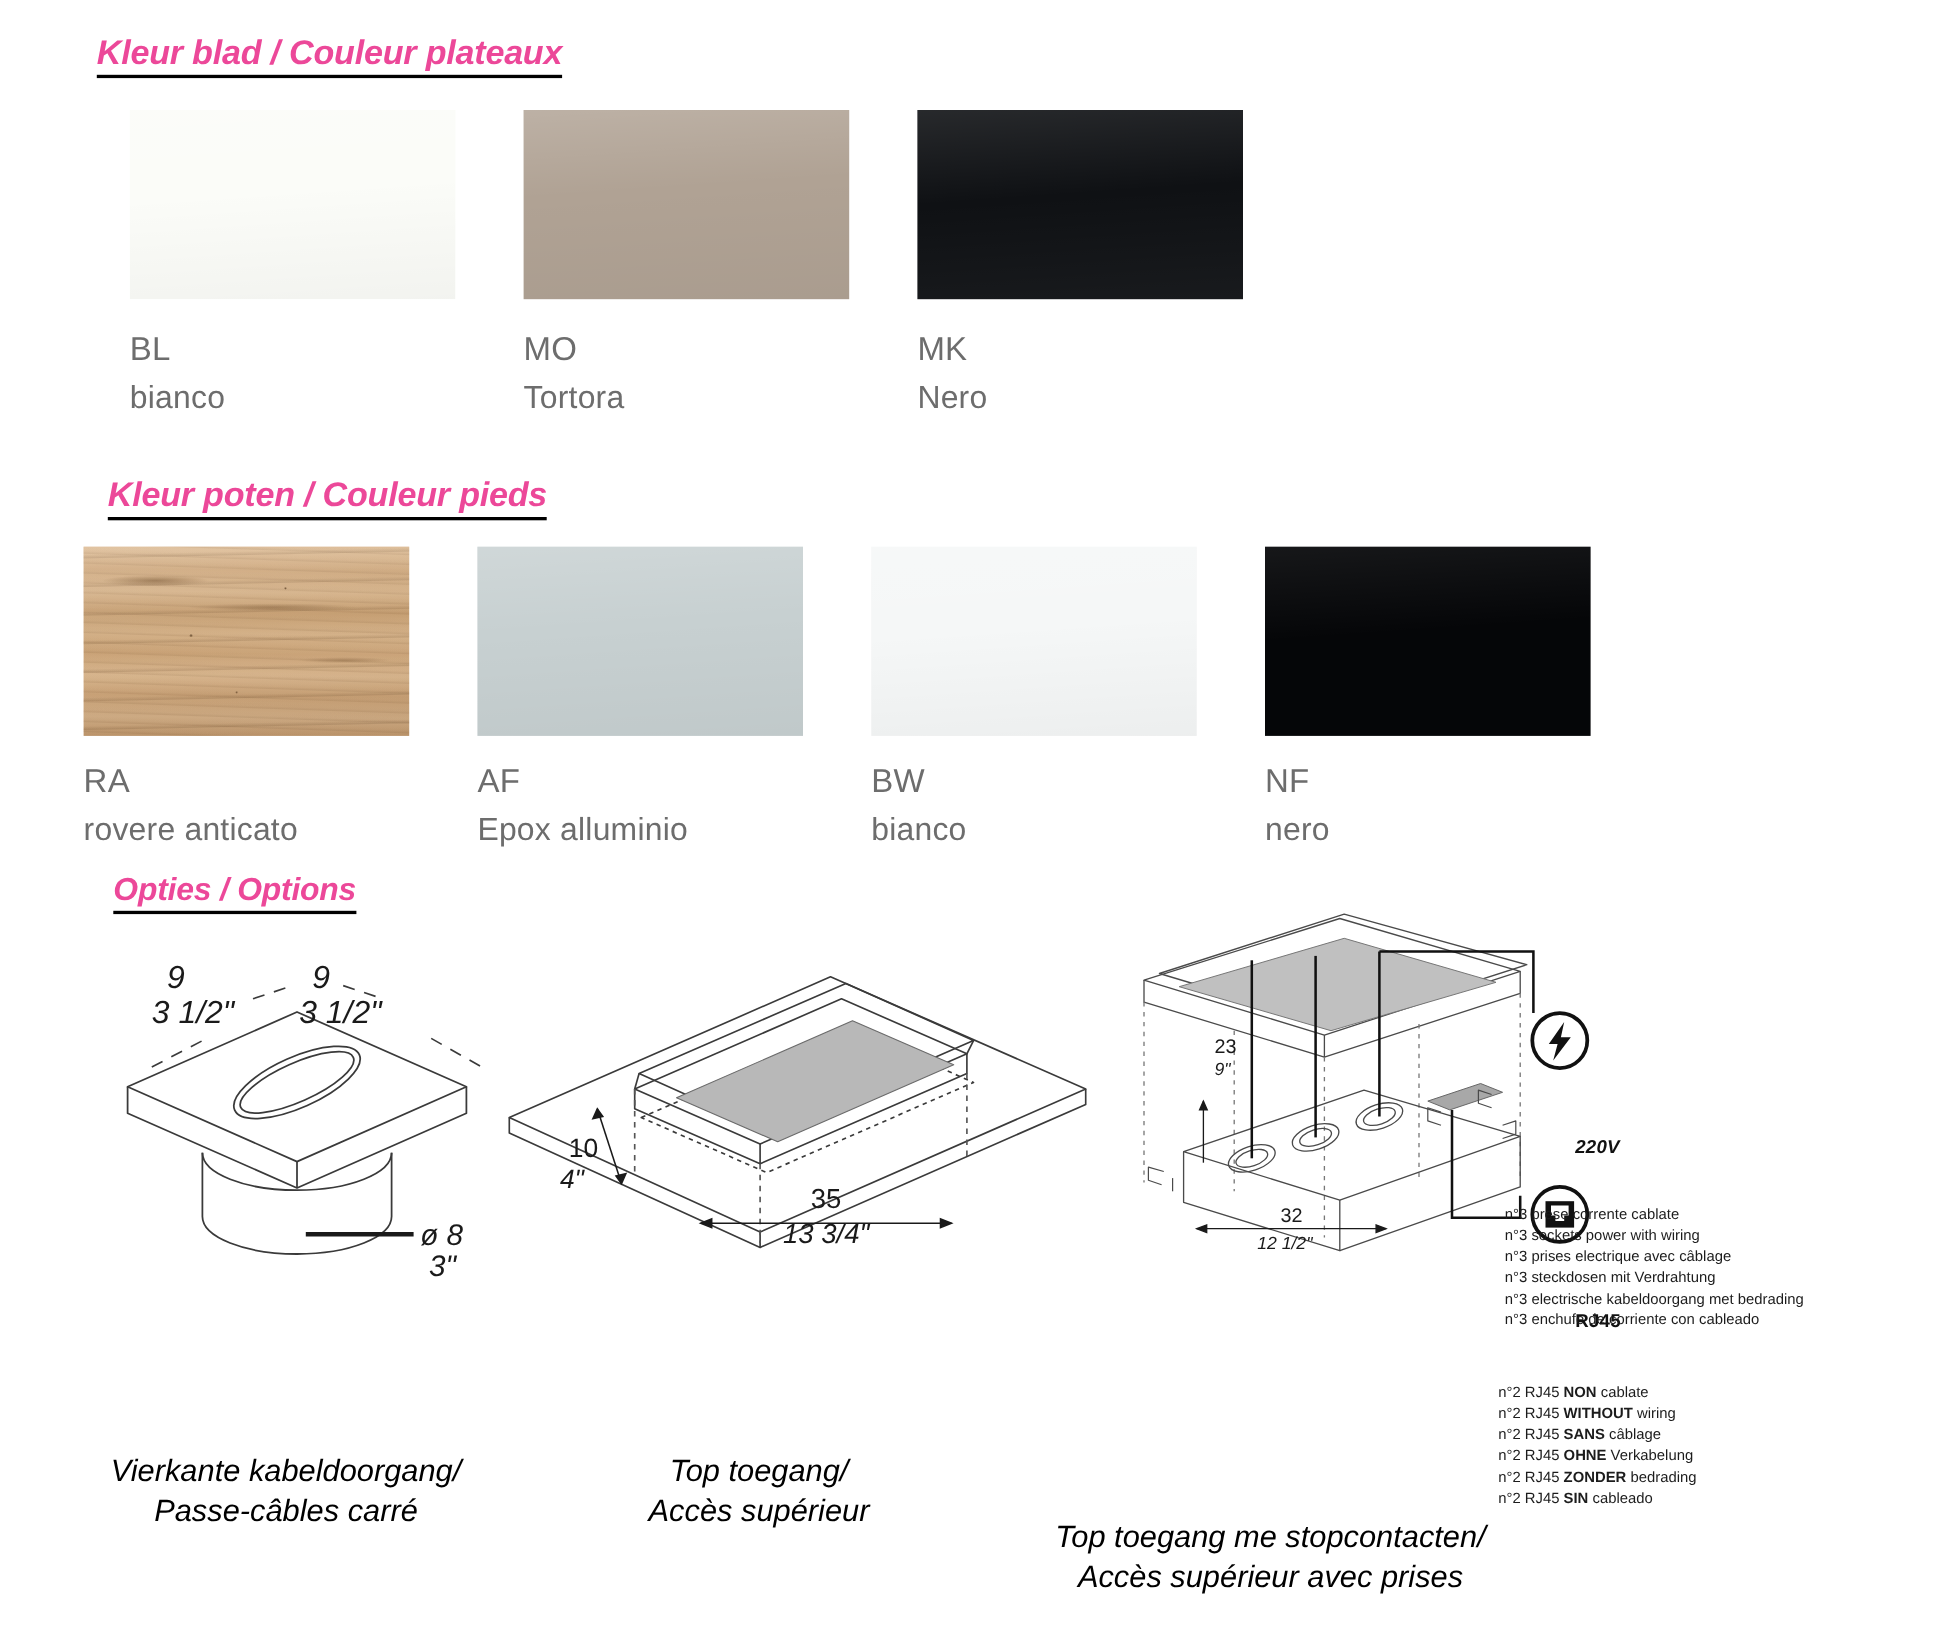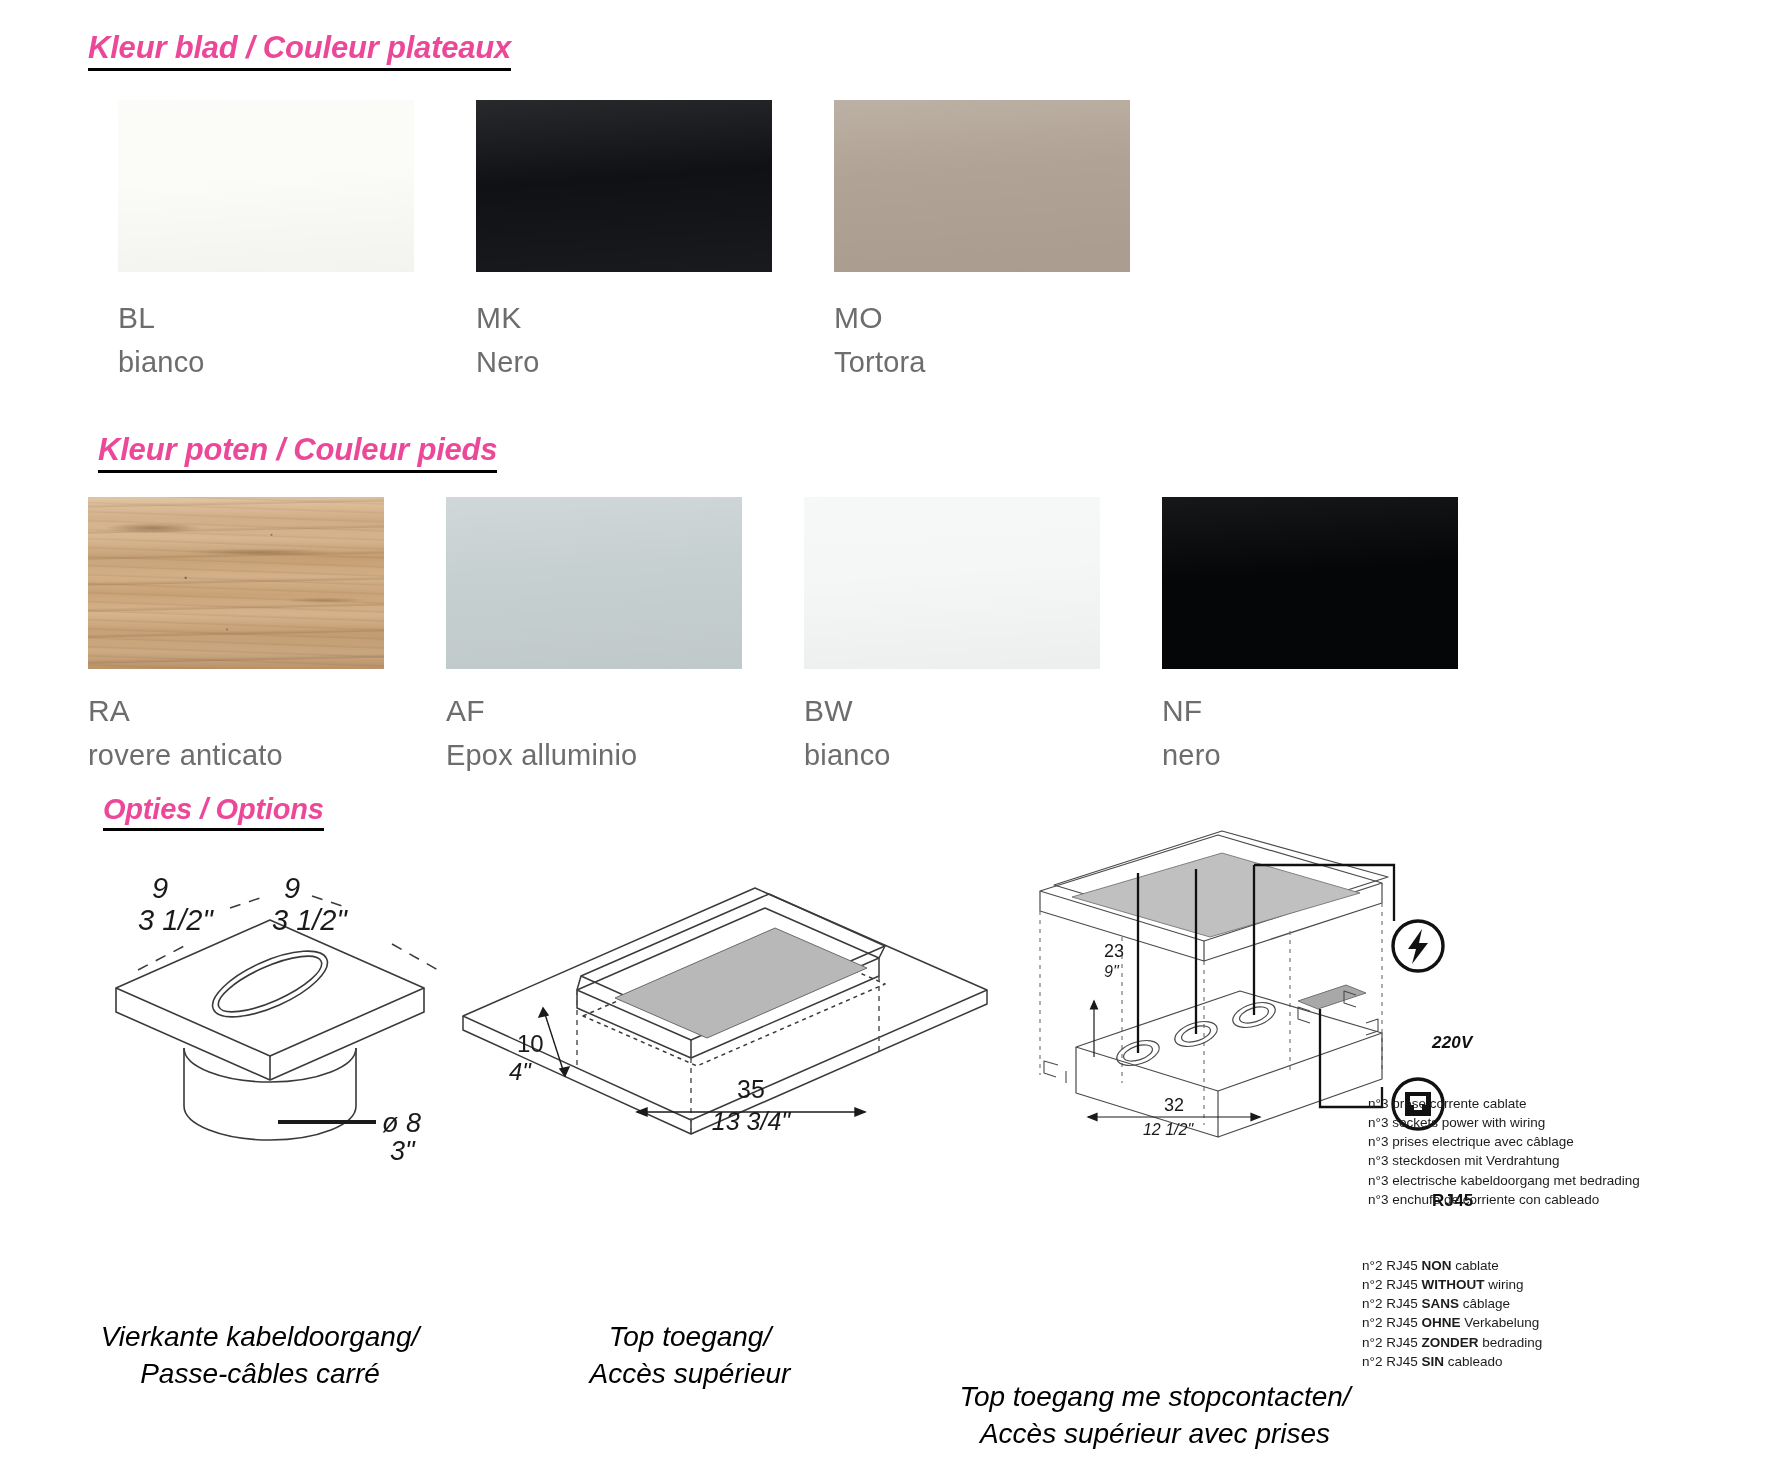--- a/index.html
+++ b/index.html
@@ -33,21 +33,21 @@
   #heading-blad { left: 88px; top: 30px;  font-size: 31px; }
   #heading-poten{ left: 98px; top: 432px; font-size: 31px; }
   #heading-opties{left: 103px; top: 793px; font-size: 29px; }
 
   
   .swatch-row {
     position: absolute;
     display: flex;
   }
   #row-blad  { left: 74px; top: 100px; margin-left: 44px;  }
-  #row-poten { left: 88px; top: 497px;  }
+  #row-poten { left: 76px; top: 497px;  }
 
   .swatch-cell {
     width: 296px;
     margin-right: 62px;
   }
   .swatch-cell:last-child { margin-right: 0; }
 
   .swatch-chip {
     width: 296px;
     height: 172px;
@@ -165,33 +165,33 @@
   <div class="swatch-cell">
     <div class="swatch-chip" style="background:#fbfcf8;">
       <div class="chip-sheen"></div>
     </div>
     <div class="swatch-code">BL</div>
     <div class="swatch-name">bianco</div>
   </div>
 
 
   <div class="swatch-cell">
+    <div class="swatch-chip" style="background:#b0a294;">
+      <div class="chip-sheen"></div>
+    </div>
+    <div class="swatch-code">MO</div>
+    <div class="swatch-name">Tortora</div>
+  </div>
+
+  <div class="swatch-cell">
     <div class="swatch-chip" style="background:#0f1114;">
       <div class="chip-sheen" style="background:linear-gradient(176deg, rgba(255,255,255,0.10) 0%, rgba(255,255,255,0) 45%, rgba(255,255,255,0.04) 100%);"></div>
     </div>
     <div class="swatch-code">MK</div>
     <div class="swatch-name">Nero</div>
-  </div>
-
-  <div class="swatch-cell">
-    <div class="swatch-chip" style="background:#b0a294;">
-      <div class="chip-sheen"></div>
-    </div>
-    <div class="swatch-code">MO</div>
-    <div class="swatch-name">Tortora</div>
   </div>
 
 </div>
 
 <div class="section-heading" id="heading-poten">
   <span class="heading-text">Kleur poten / Couleur pieds</span>
 </div>
 
 <div class="swatch-row" id="row-poten">
 

